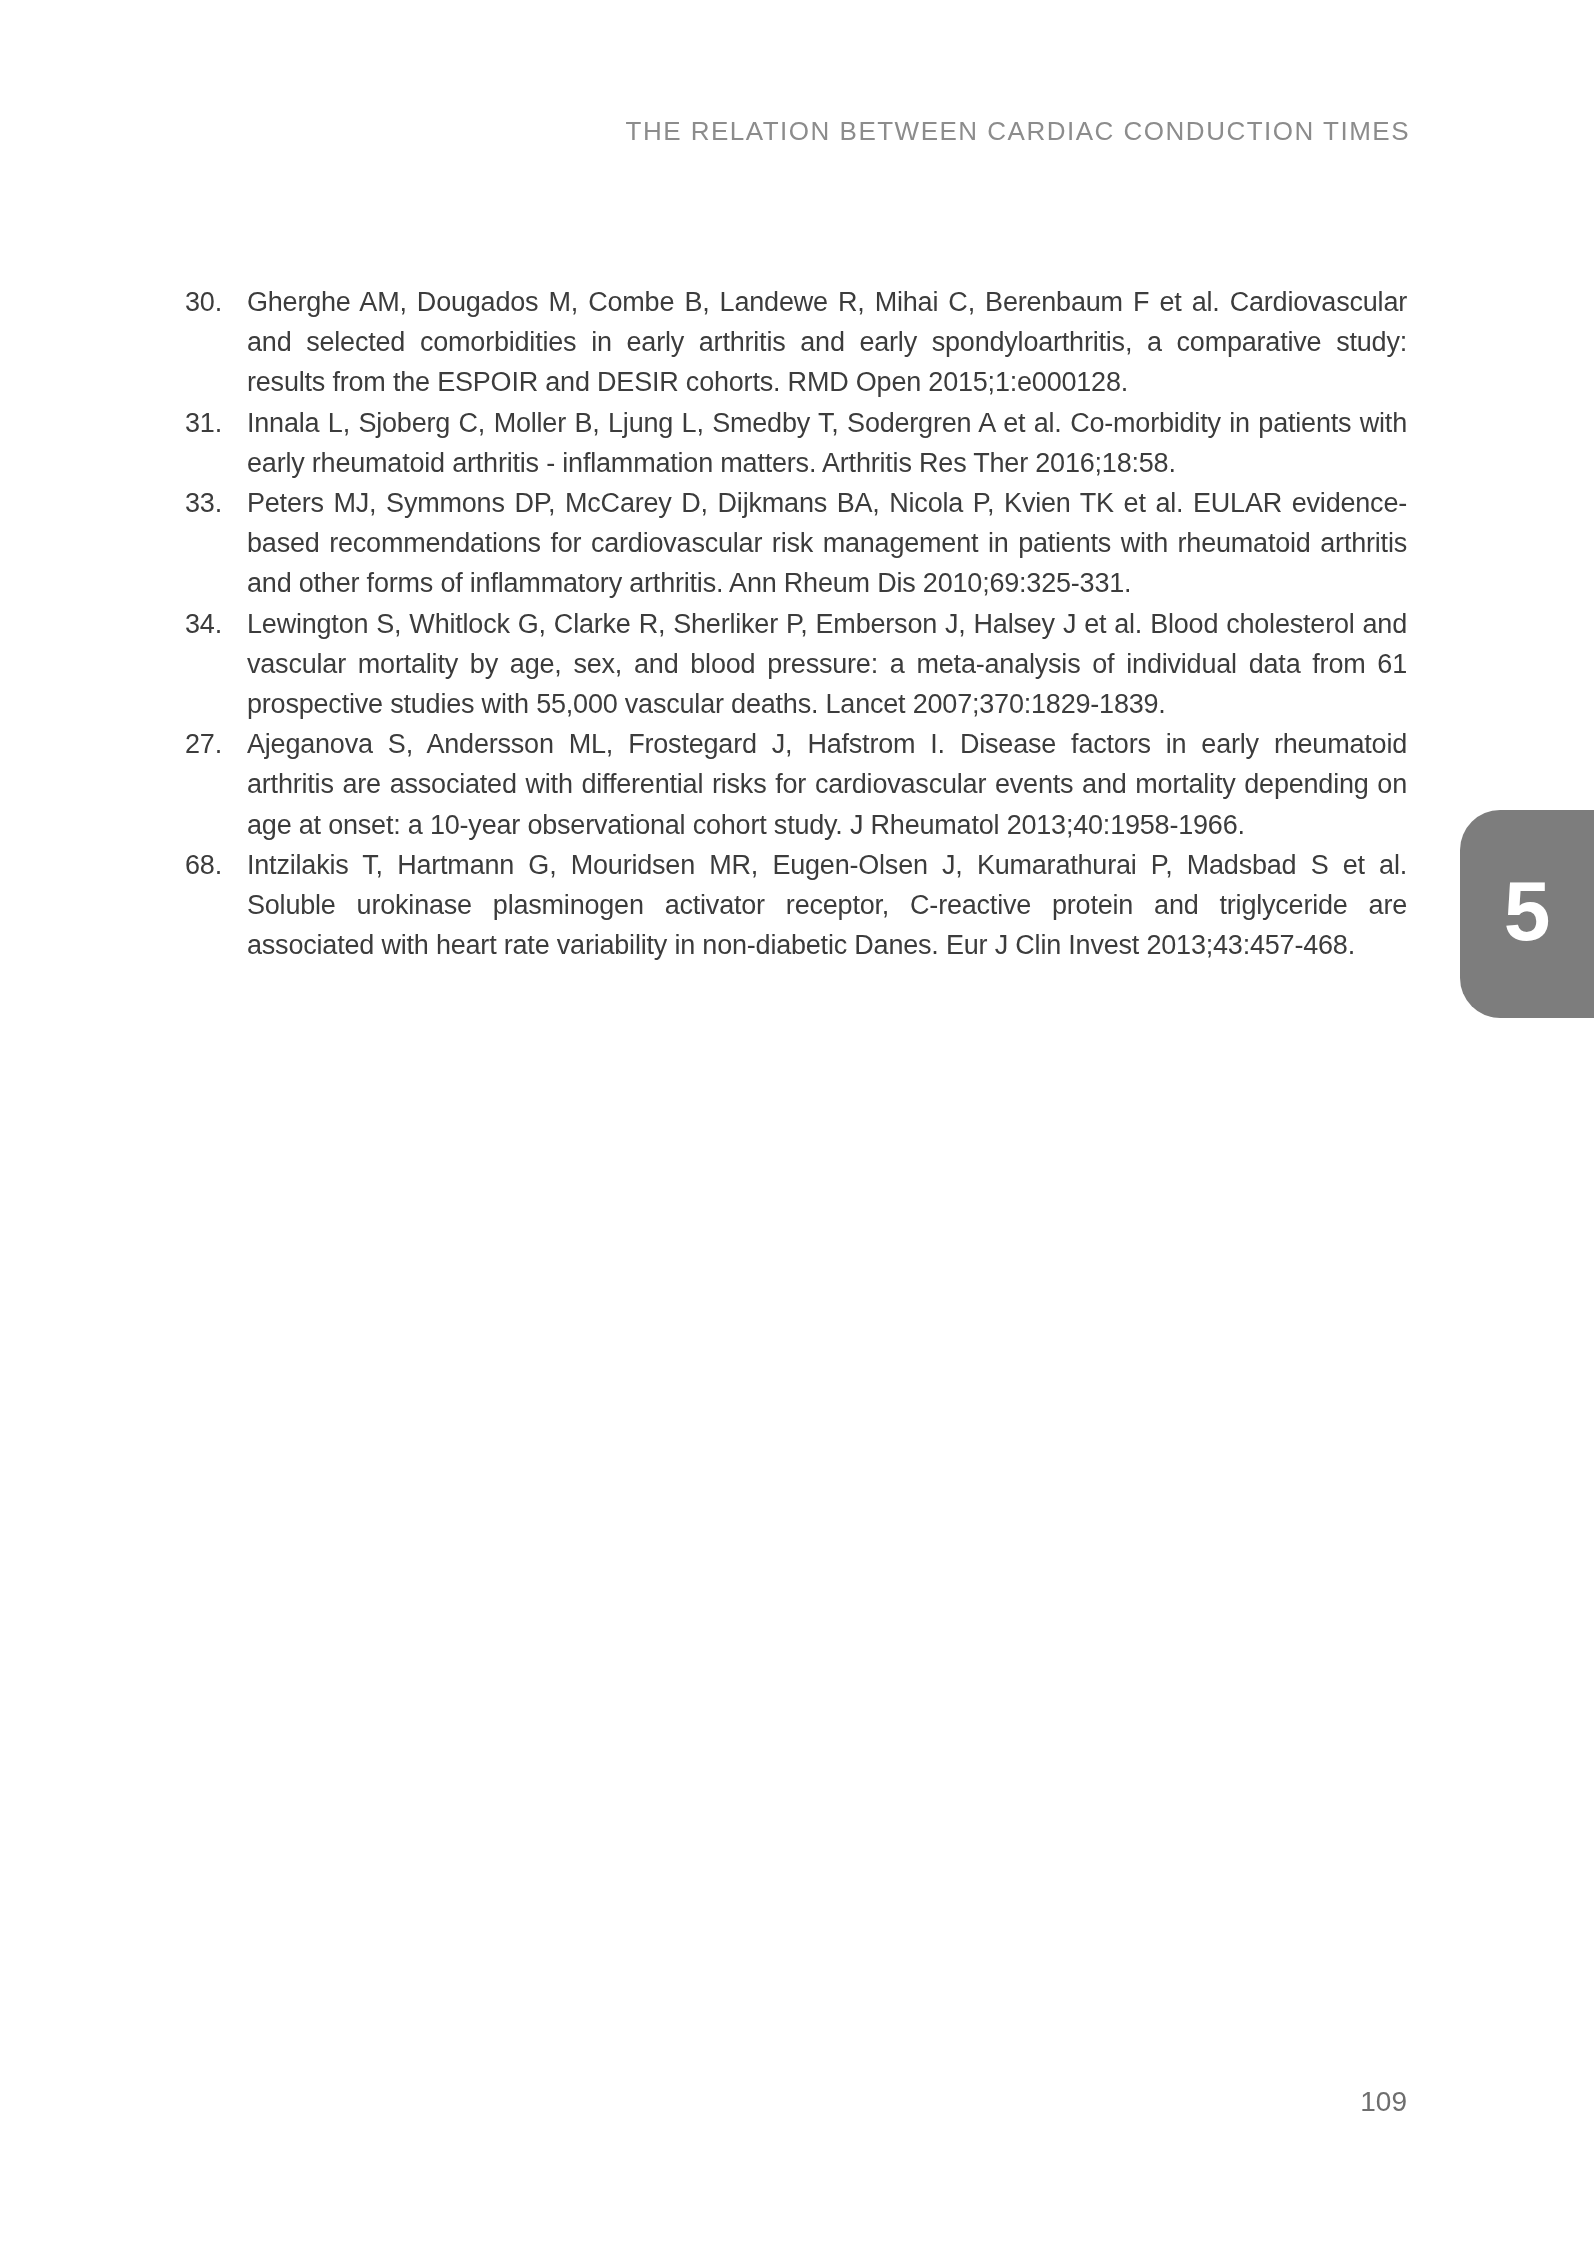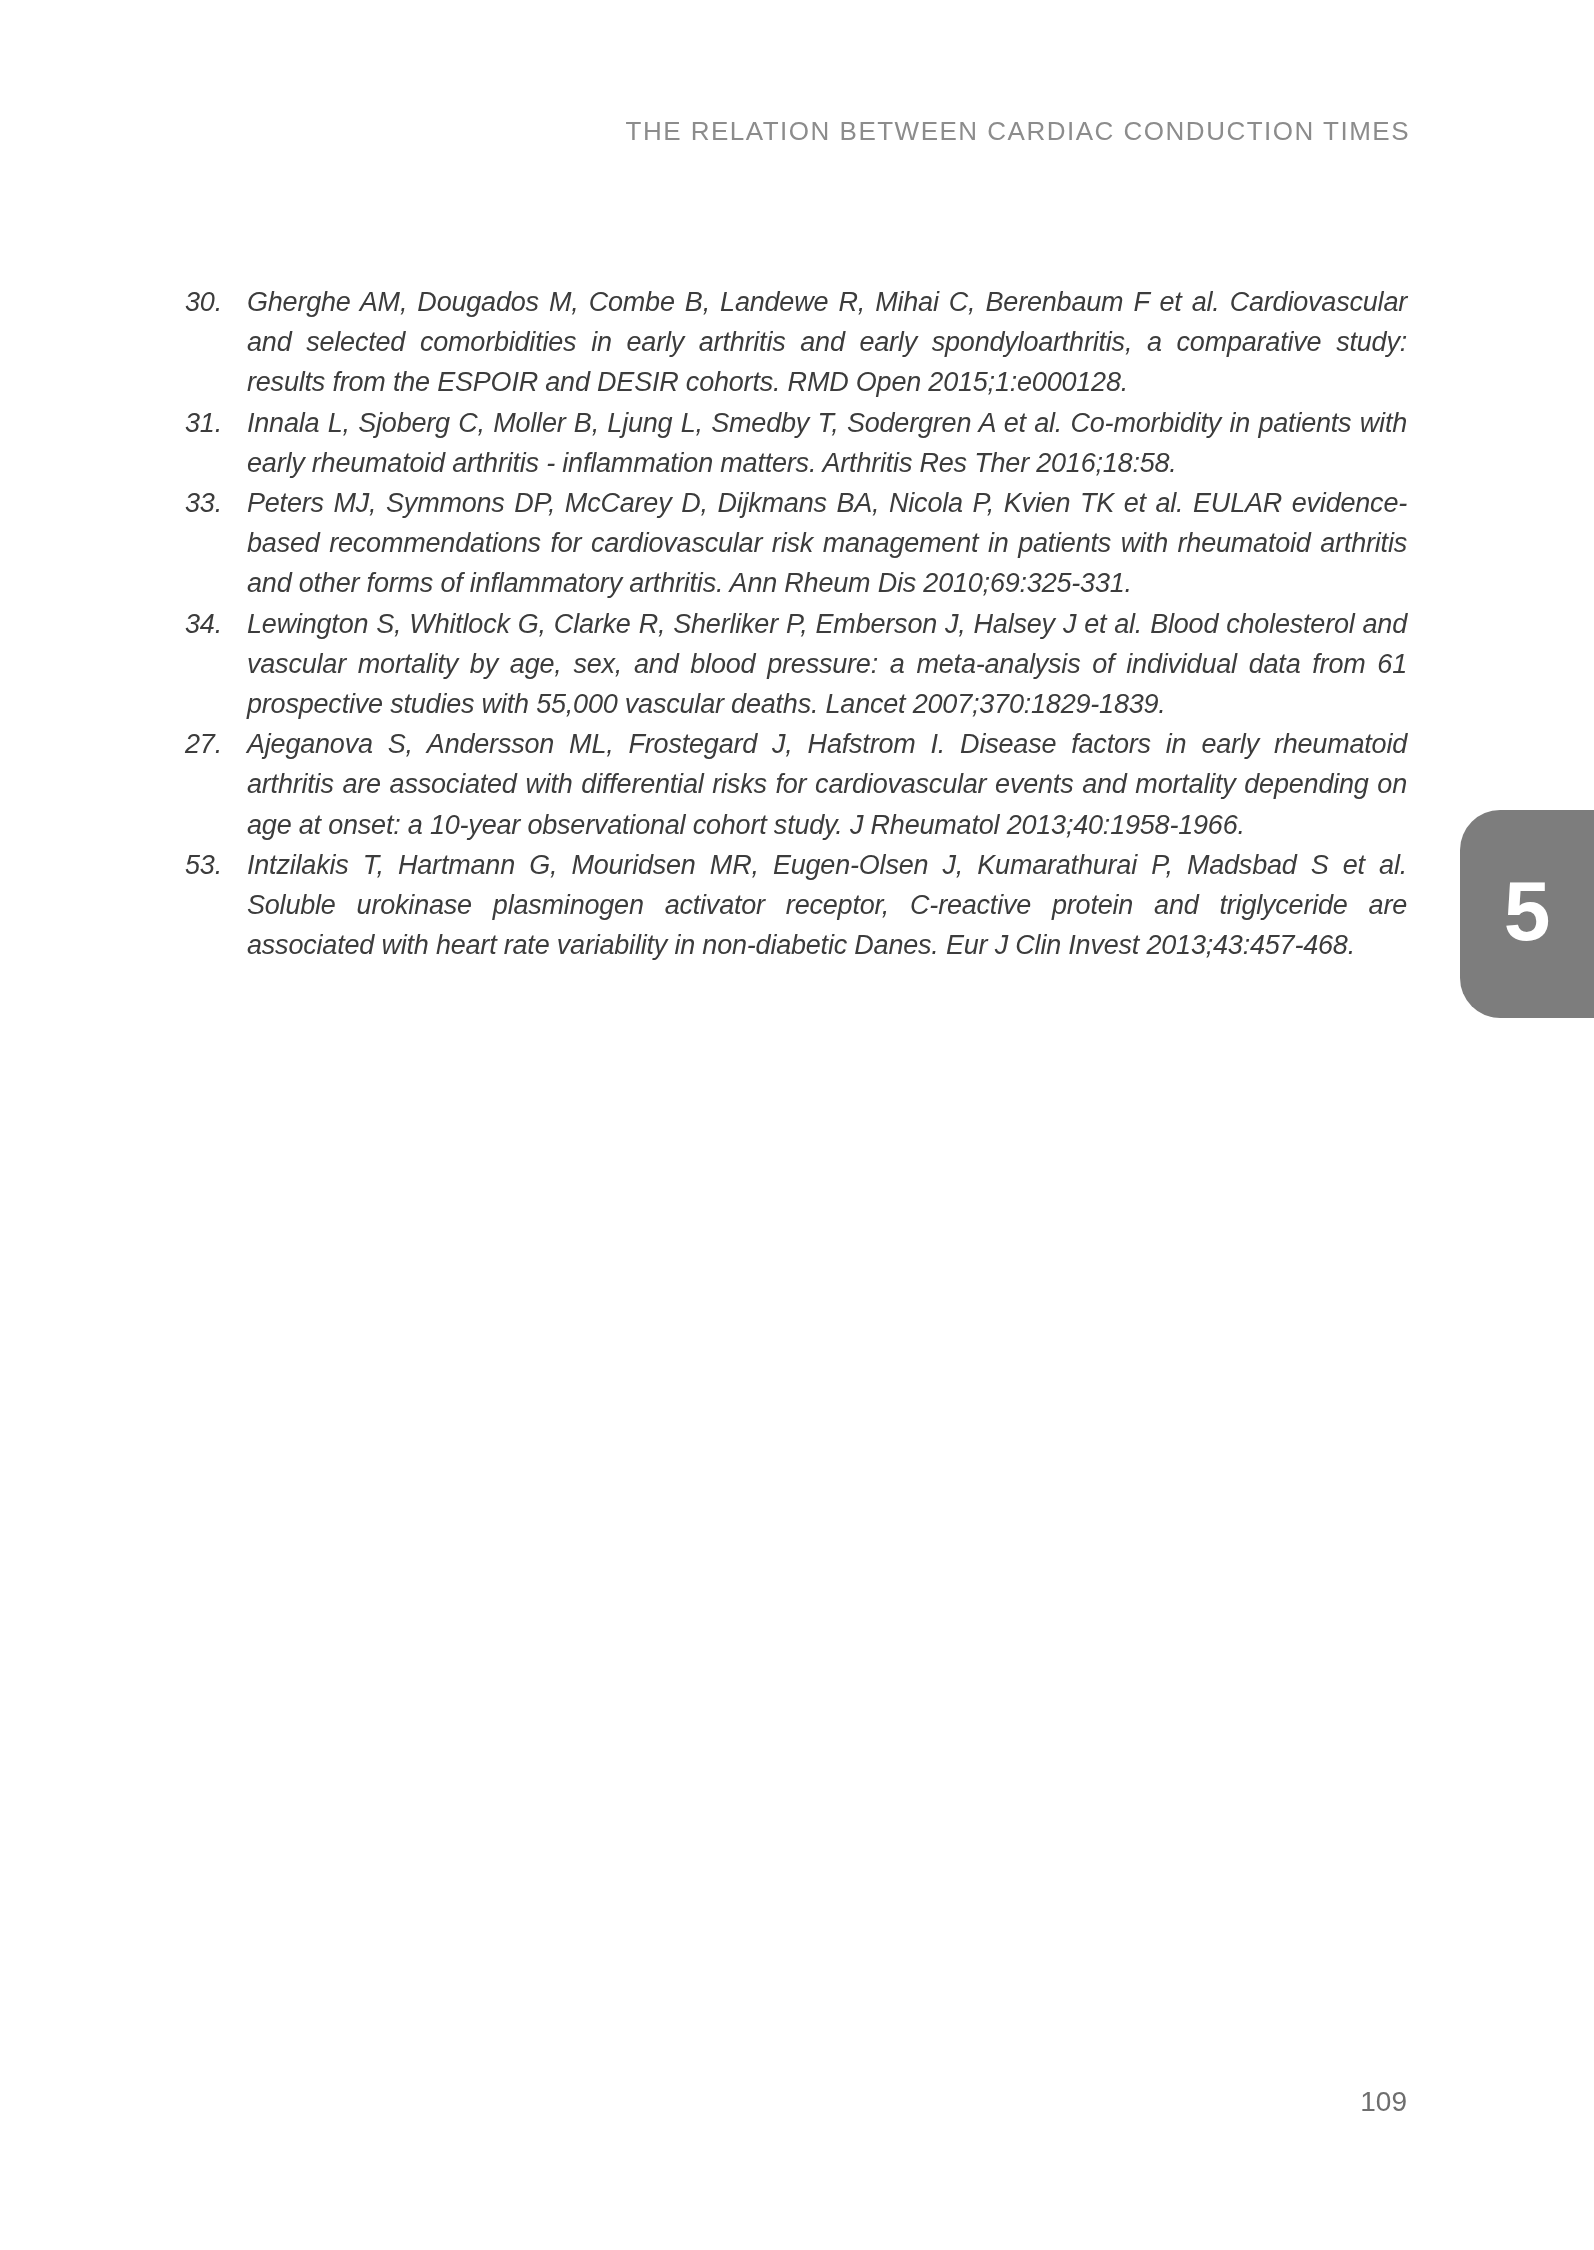--- a/index.html
+++ b/index.html
@@ -30,21 +30,20 @@
   }
   .references {
     position: absolute;
     top: 282px;
     left: 185px;
     width: 1222px;
     font-size: 27px;
     line-height: 40.2px;
     letter-spacing: -0.2px;
     color: var(--body-text, #3c3c3c);
-    font-style: italic;
   }
   .ref-row {
     display: flex;
     align-items: flex-start;
   }
   .ref-num {
     flex: 0 0 62px;
     width: 62px;
   }
   .ref-text {
@@ -108,21 +107,21 @@
         <span class="ref-num">34.</span>
         <span class="ref-text">Lewington S, Whitlock G, Clarke R, Sherliker P, Emberson J, Halsey J et al. Blood cholesterol and vascular mortality by age, sex, and blood pressure: a meta-analysis of individual data from 61 prospective studies with 55,000 vascular deaths. Lancet 2007;370:1829-1839.</span>
       </div>
 
       <div class="ref-row">
         <span class="ref-num">27.</span>
         <span class="ref-text">Ajeganova S, Andersson ML, Frostegard J, Hafstrom I. Disease factors in early rheumatoid arthritis are associated with differential risks for cardiovascular events and mortality depending on age at onset: a 10-year observational cohort study. J Rheumatol 2013;40:1958-1966.</span>
       </div>
 
       <div class="ref-row">
-        <span class="ref-num">53.</span>
+        <span class="ref-num">68.</span>
         <span class="ref-text">Intzilakis T, Hartmann G, Mouridsen MR, Eugen-Olsen J, Kumarathurai P, Madsbad S et al. Soluble urokinase plasminogen activator receptor, C-reactive protein and triglyceride are associated with heart rate variability in non-diabetic Danes. Eur J Clin Invest 2013;43:457-468.</span>
       </div>
 
     </div>
 
   <div class="chapter-tab">
     <span class="chapter-num">5</span>
   </div>
 
   <div class="page-number">109</div>

